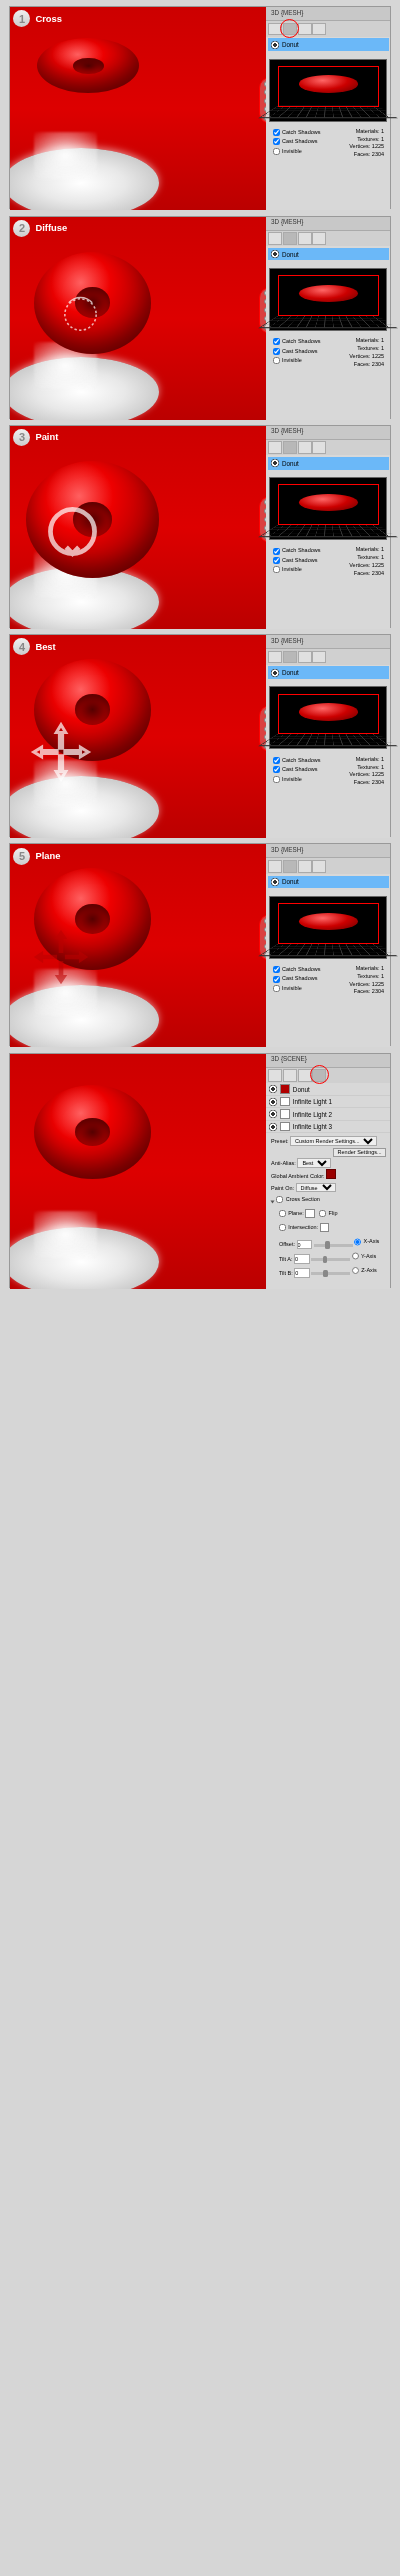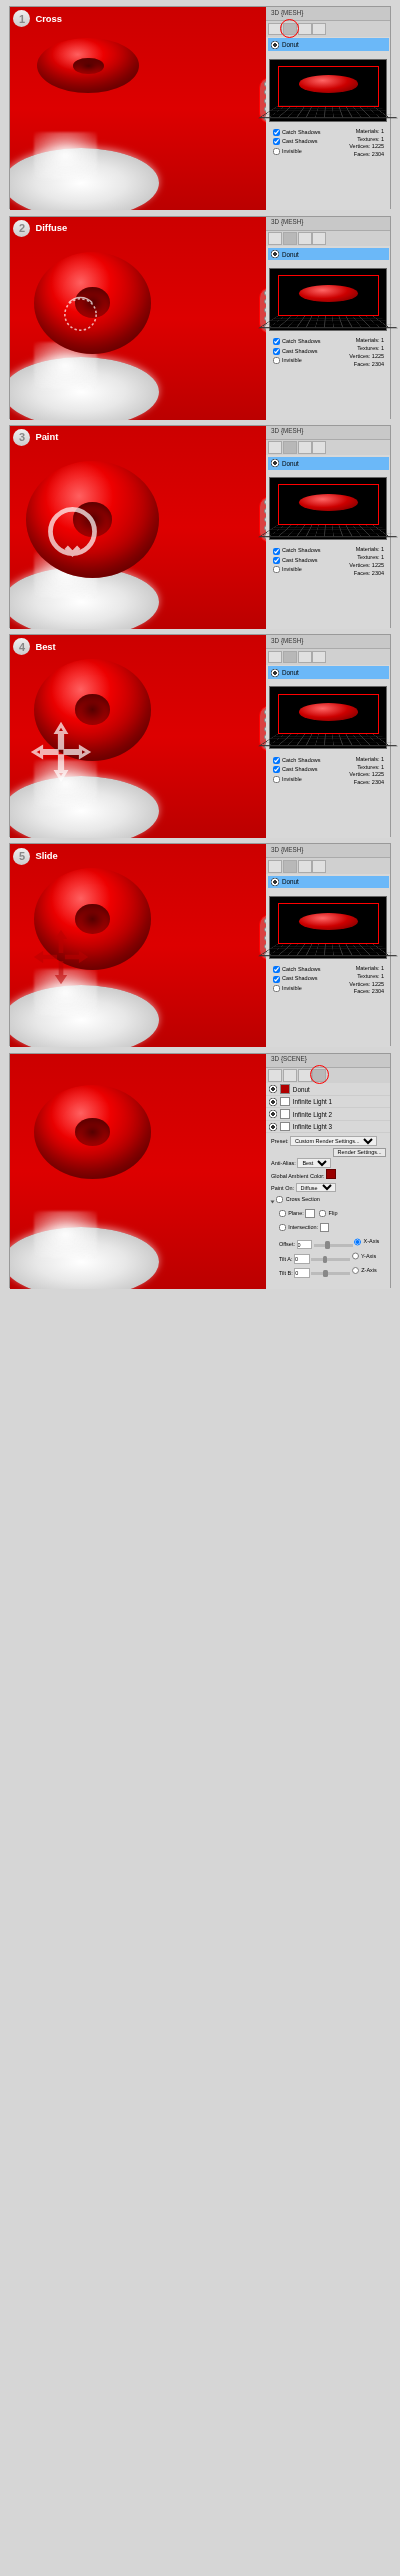--- a/index.html
+++ b/index.html
@@ -261,21 +261,21 @@
           <div>Materials: 1</div>
           <div>Textures: 1</div>
           <div>Vertices: 1225</div>
           <div>Faces: 2304</div>
         </div>
       </div>
     </div>
   </div>
   <div class="step">
     <div class="step-num">5</div>
-    <div class="step-title">Slide</div>
+    <div class="step-title">Plane</div>
     <div class="viewport">
       <div class="plate"></div>
       <div class="splash"></div>
       <div class="torus" style="top:23.5px;left:23.5px;width:117px;height:102px"></div>
       <svg class="cursor-overlay" style="top:78px;left:15.6px" width="70" height="70" viewBox="0 0 90 90">
           <g fill="#b00" opacity="0.8">
             <path d="M45,10 l-8,12 h5 v18 h6 v-18 h5 z M45,80 l-8,-12 h5 v-18 h6 v18 h5 z M10,45 l12,-8 v5 h18 v6 h-18 v5 z M80,45 l-12,-8 v5 h-18 v6 h18 v5 z"></path>
           </g>
         </svg>
     </div>

